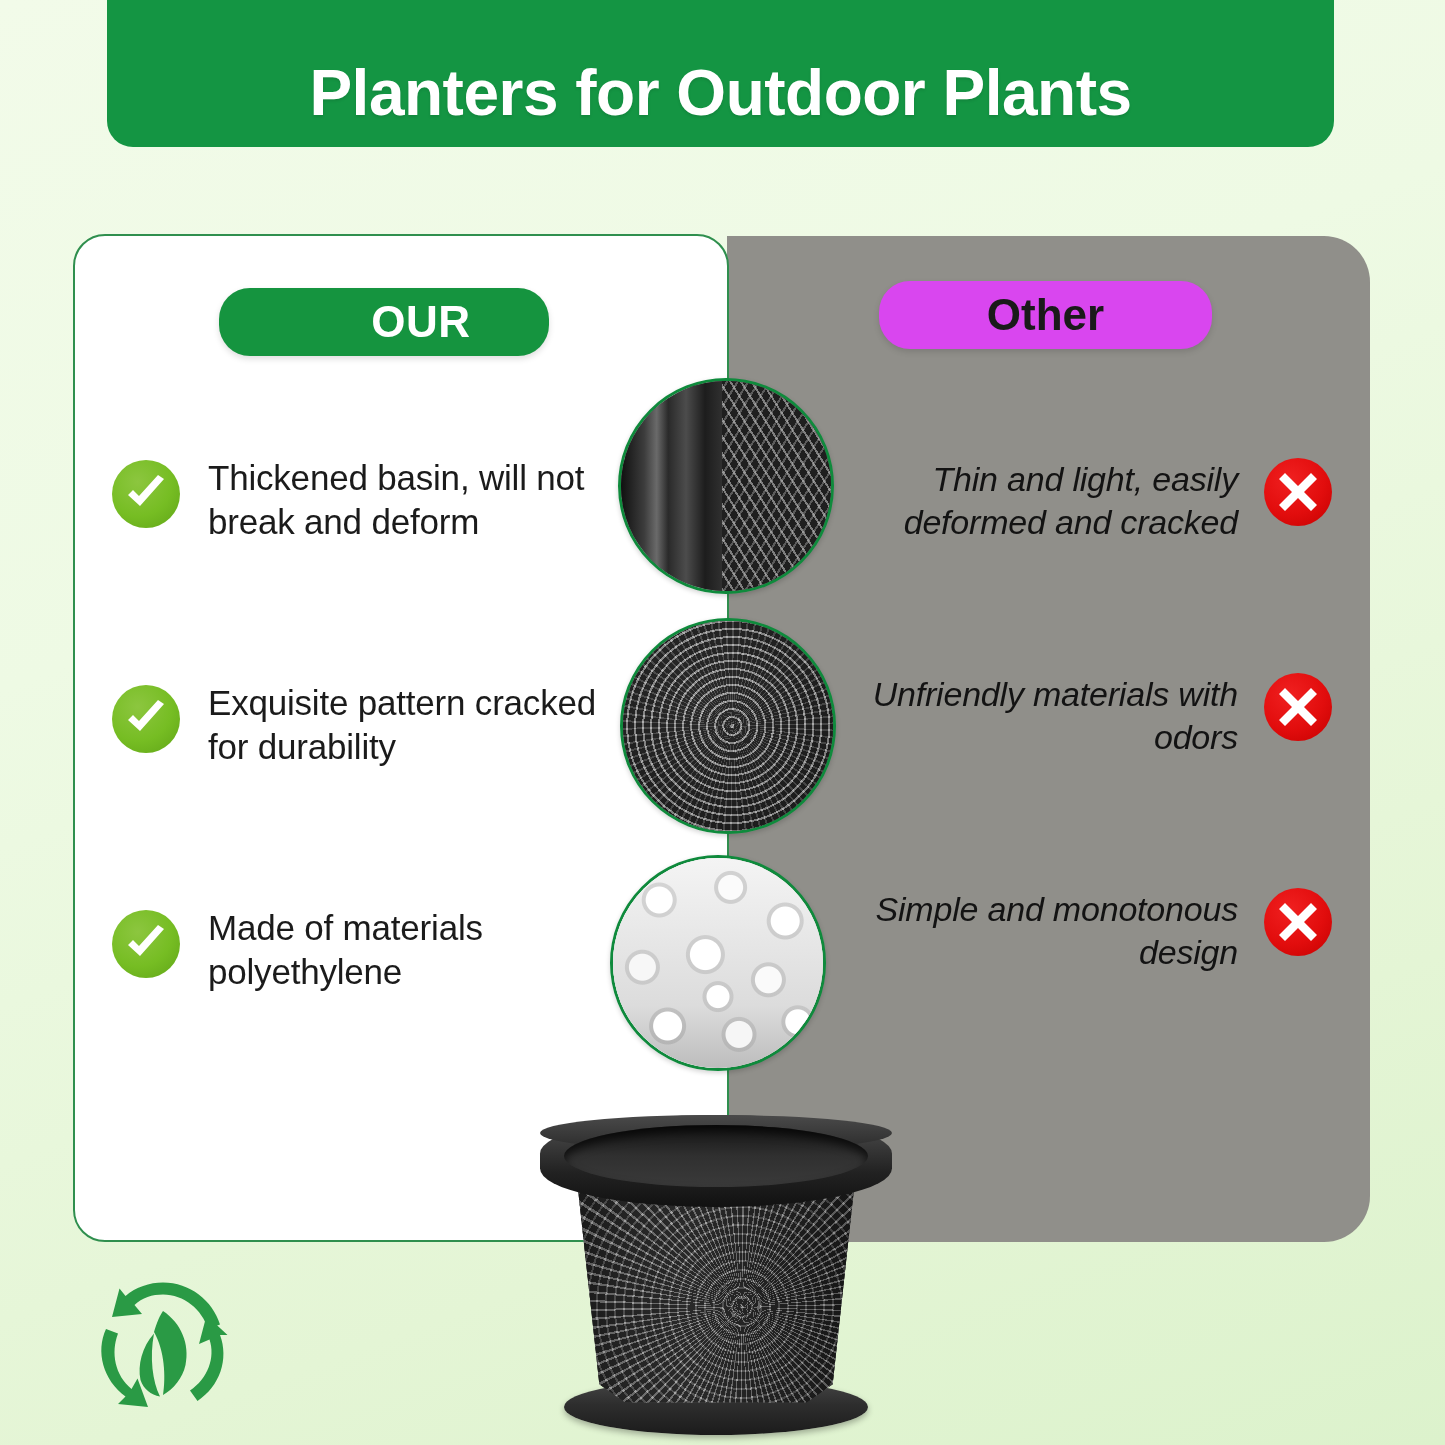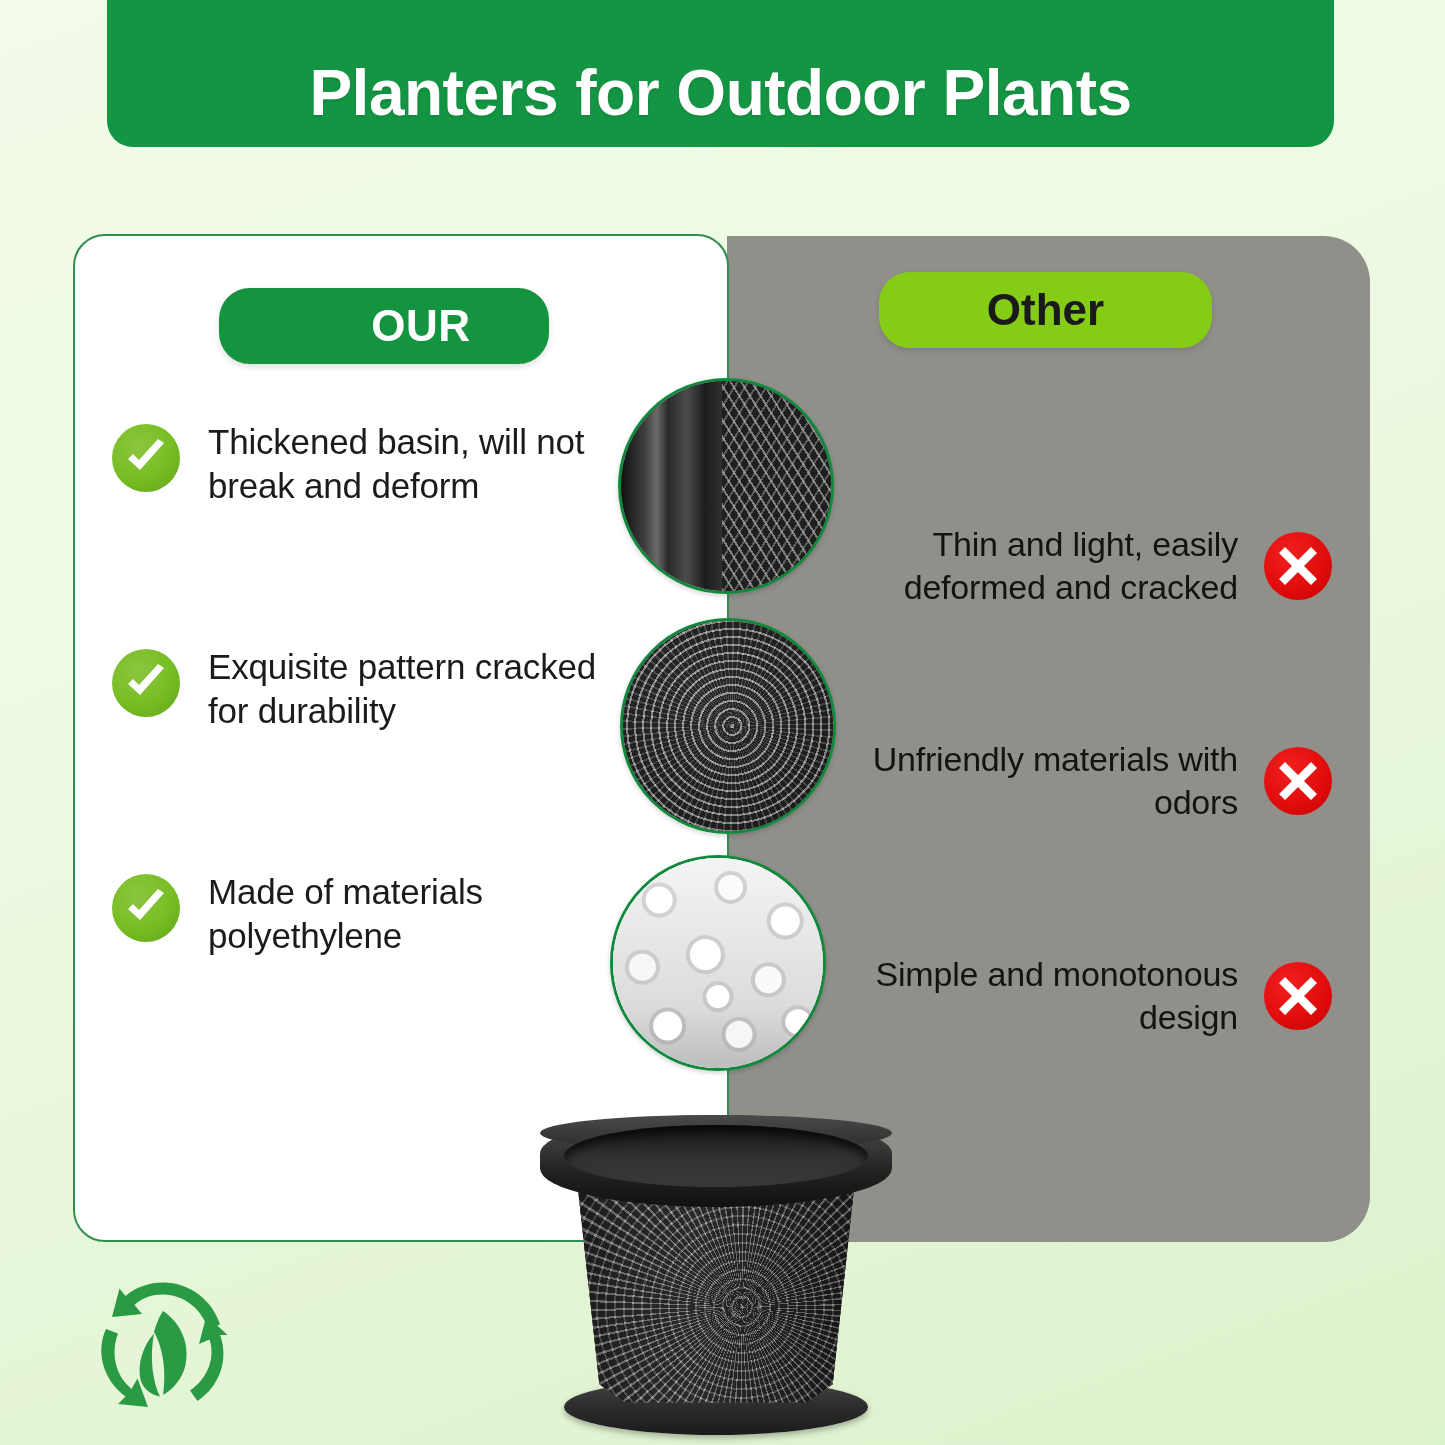--- a/index.html
+++ b/index.html
@@ -59,21 +59,21 @@
     width: 643px;
     height: 1006px;
     background: #908f8a;
     border-radius: 0 46px 46px 0;
     z-index: 1;
   }
 
   
   .badge {
     position: absolute;
-    height: 76px;
+    height: 68px;
     border-radius: 31px;
     display: flex;
     align-items: center;
     justify-content: center;
     z-index: 6;
   }
   .badge-our {
     left: 219px;
     top: 288px;
     width: 330px;
@@ -82,36 +82,36 @@
     padding-left: 74px;
   }
   .badge-our .badge-label {
     color: #ffffff;
     font-size: 44px;
     font-weight: bold;
     letter-spacing: 0.5px;
   }
   .badge-other {
     left: 879px;
-    top: 272px;
+    top: 281px;
     width: 333px;
-    background: #84cc16;
+    background: #d946ef;
     box-shadow: 0 3px 6px rgba(0,0,0,0.13);
   }
   .badge-other .badge-label {
     color: #1a1a1a;
     font-size: 44px;
     font-weight: bold;
   }
 
   
   .pros {
     position: absolute;
     left: 112px;
-    top: 418px;
+    top: 454px;
     width: 500px;
     z-index: 5;
   }
   .pro-row {
     display: flex;
     align-items: flex-start;
     height: 225px;
   }
   .pro-row .icon-wrap { width: 96px; flex: none; padding-top: 6px; }
   .pro-row .text {
@@ -134,23 +134,24 @@
   
   .cons {
     position: absolute;
     left: 860px;
     top: 458px;
     width: 480px;
     z-index: 5;
   }
   .con-row {
     display: flex;
-    align-items: center;
+    align-items: flex-start;
     justify-content: flex-end;
     height: 215px;
+    font-style: italic;
   }
   .con-row .text {
     font-size: 34px;
     line-height: 1.25;
     color: #131313;
     text-align: right;
     padding-right: 26px;
     letter-spacing: -0.2px;
   }
   .con-row .icon-wrap { width: 76px; flex: none; }

